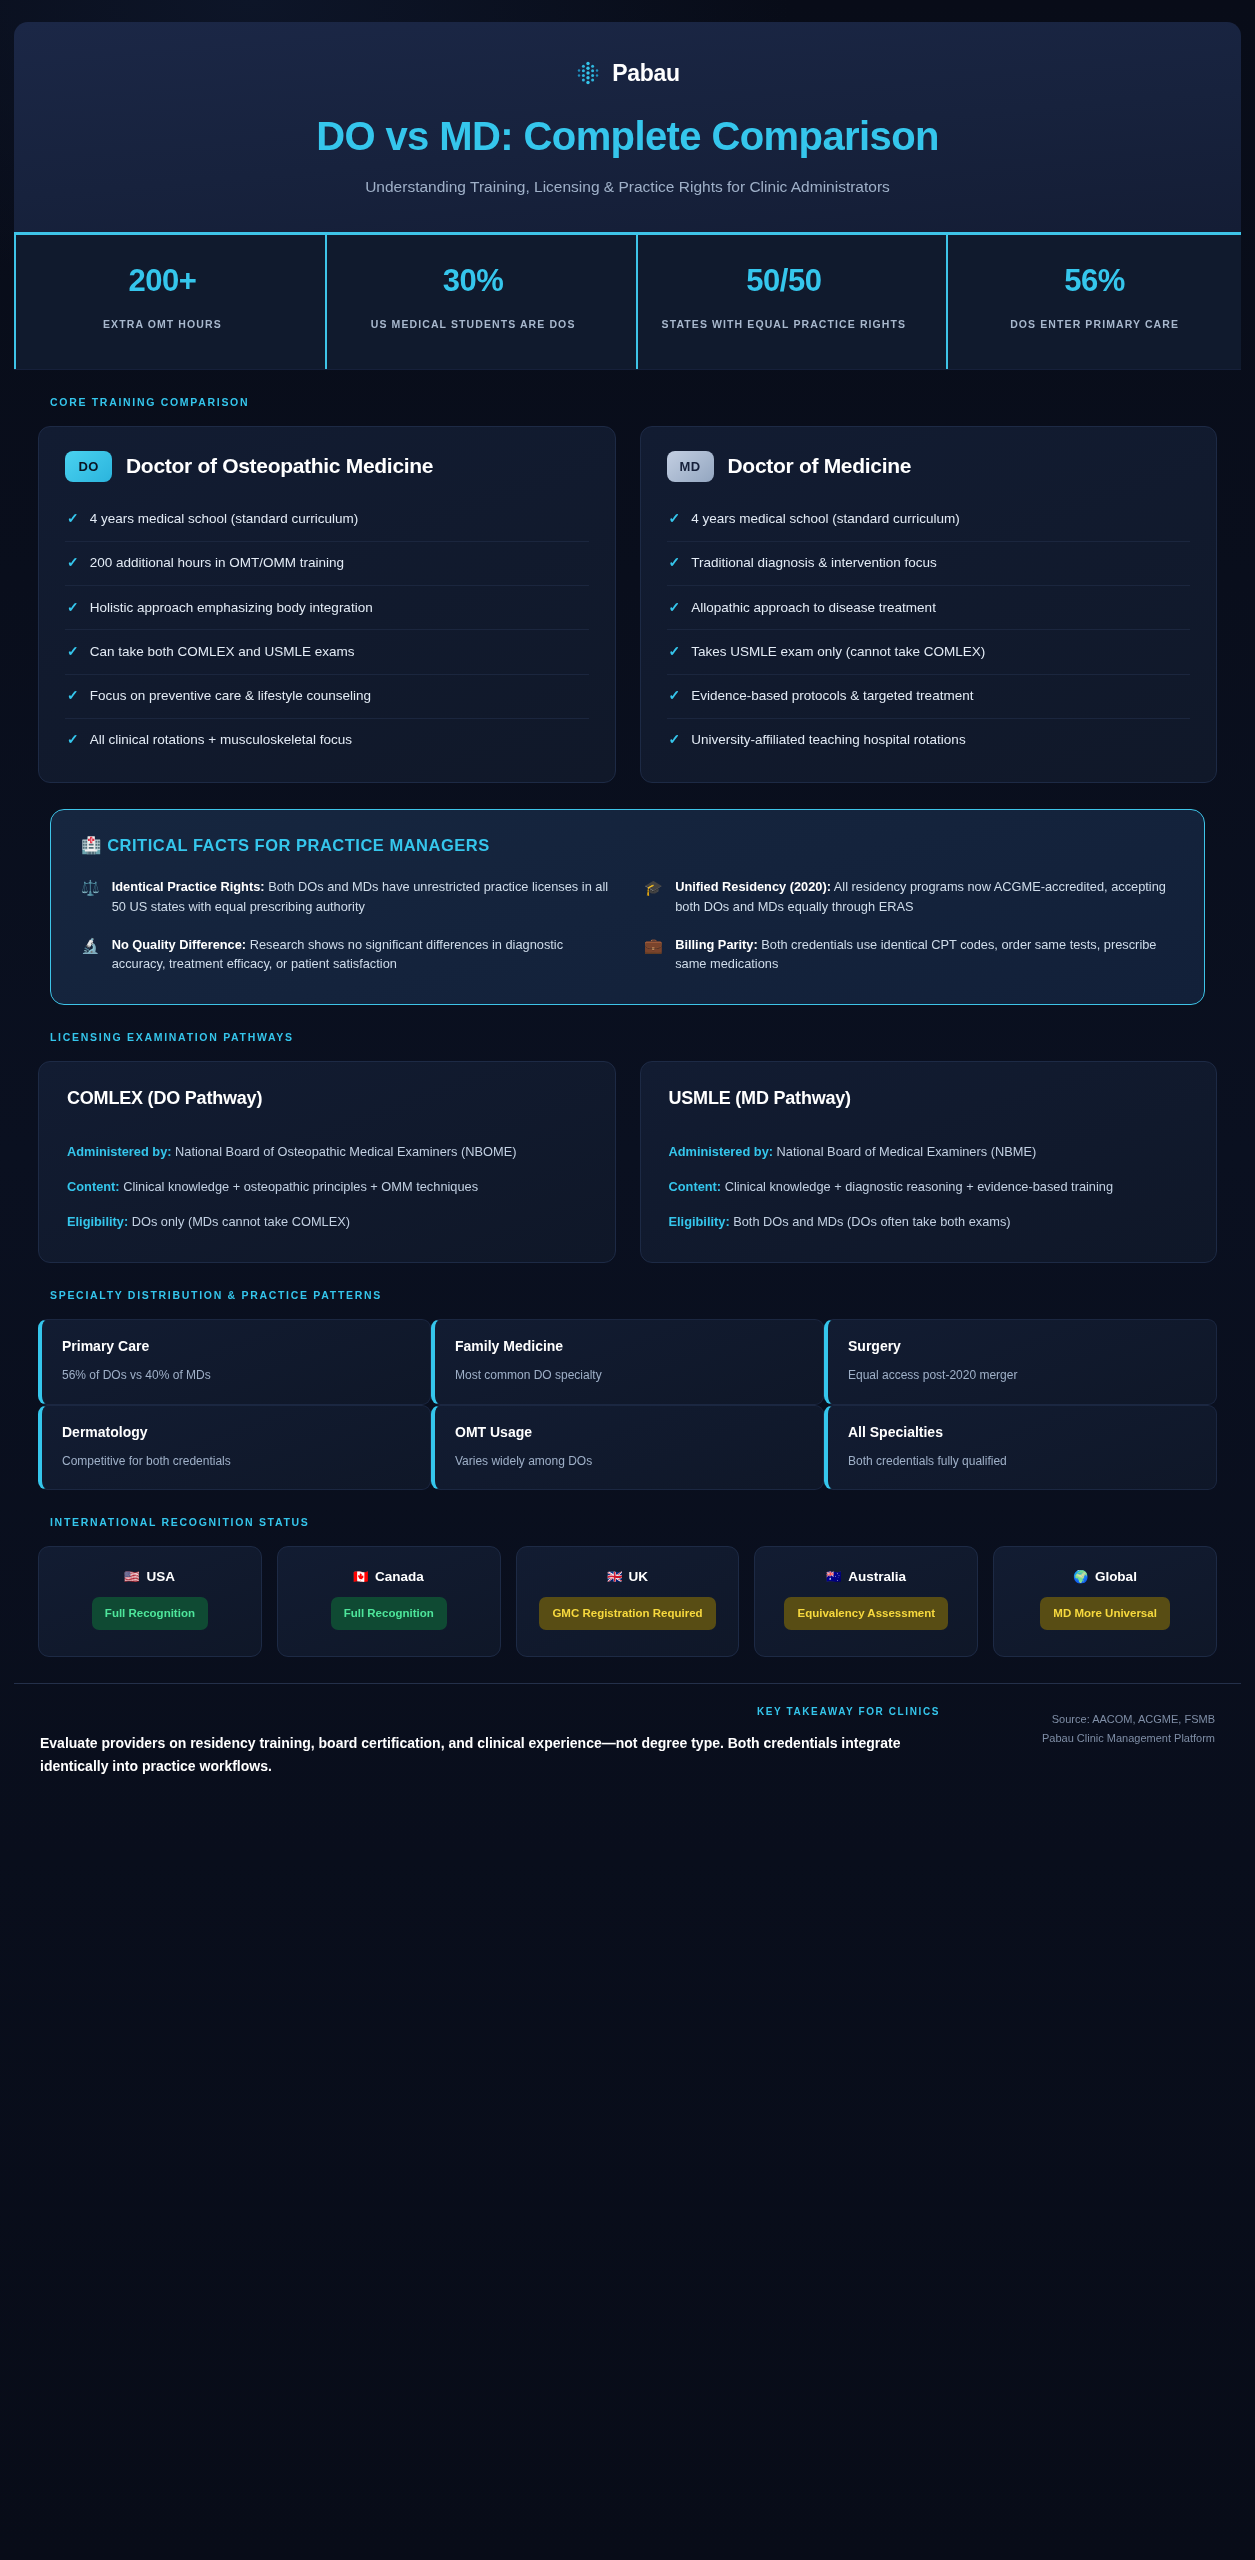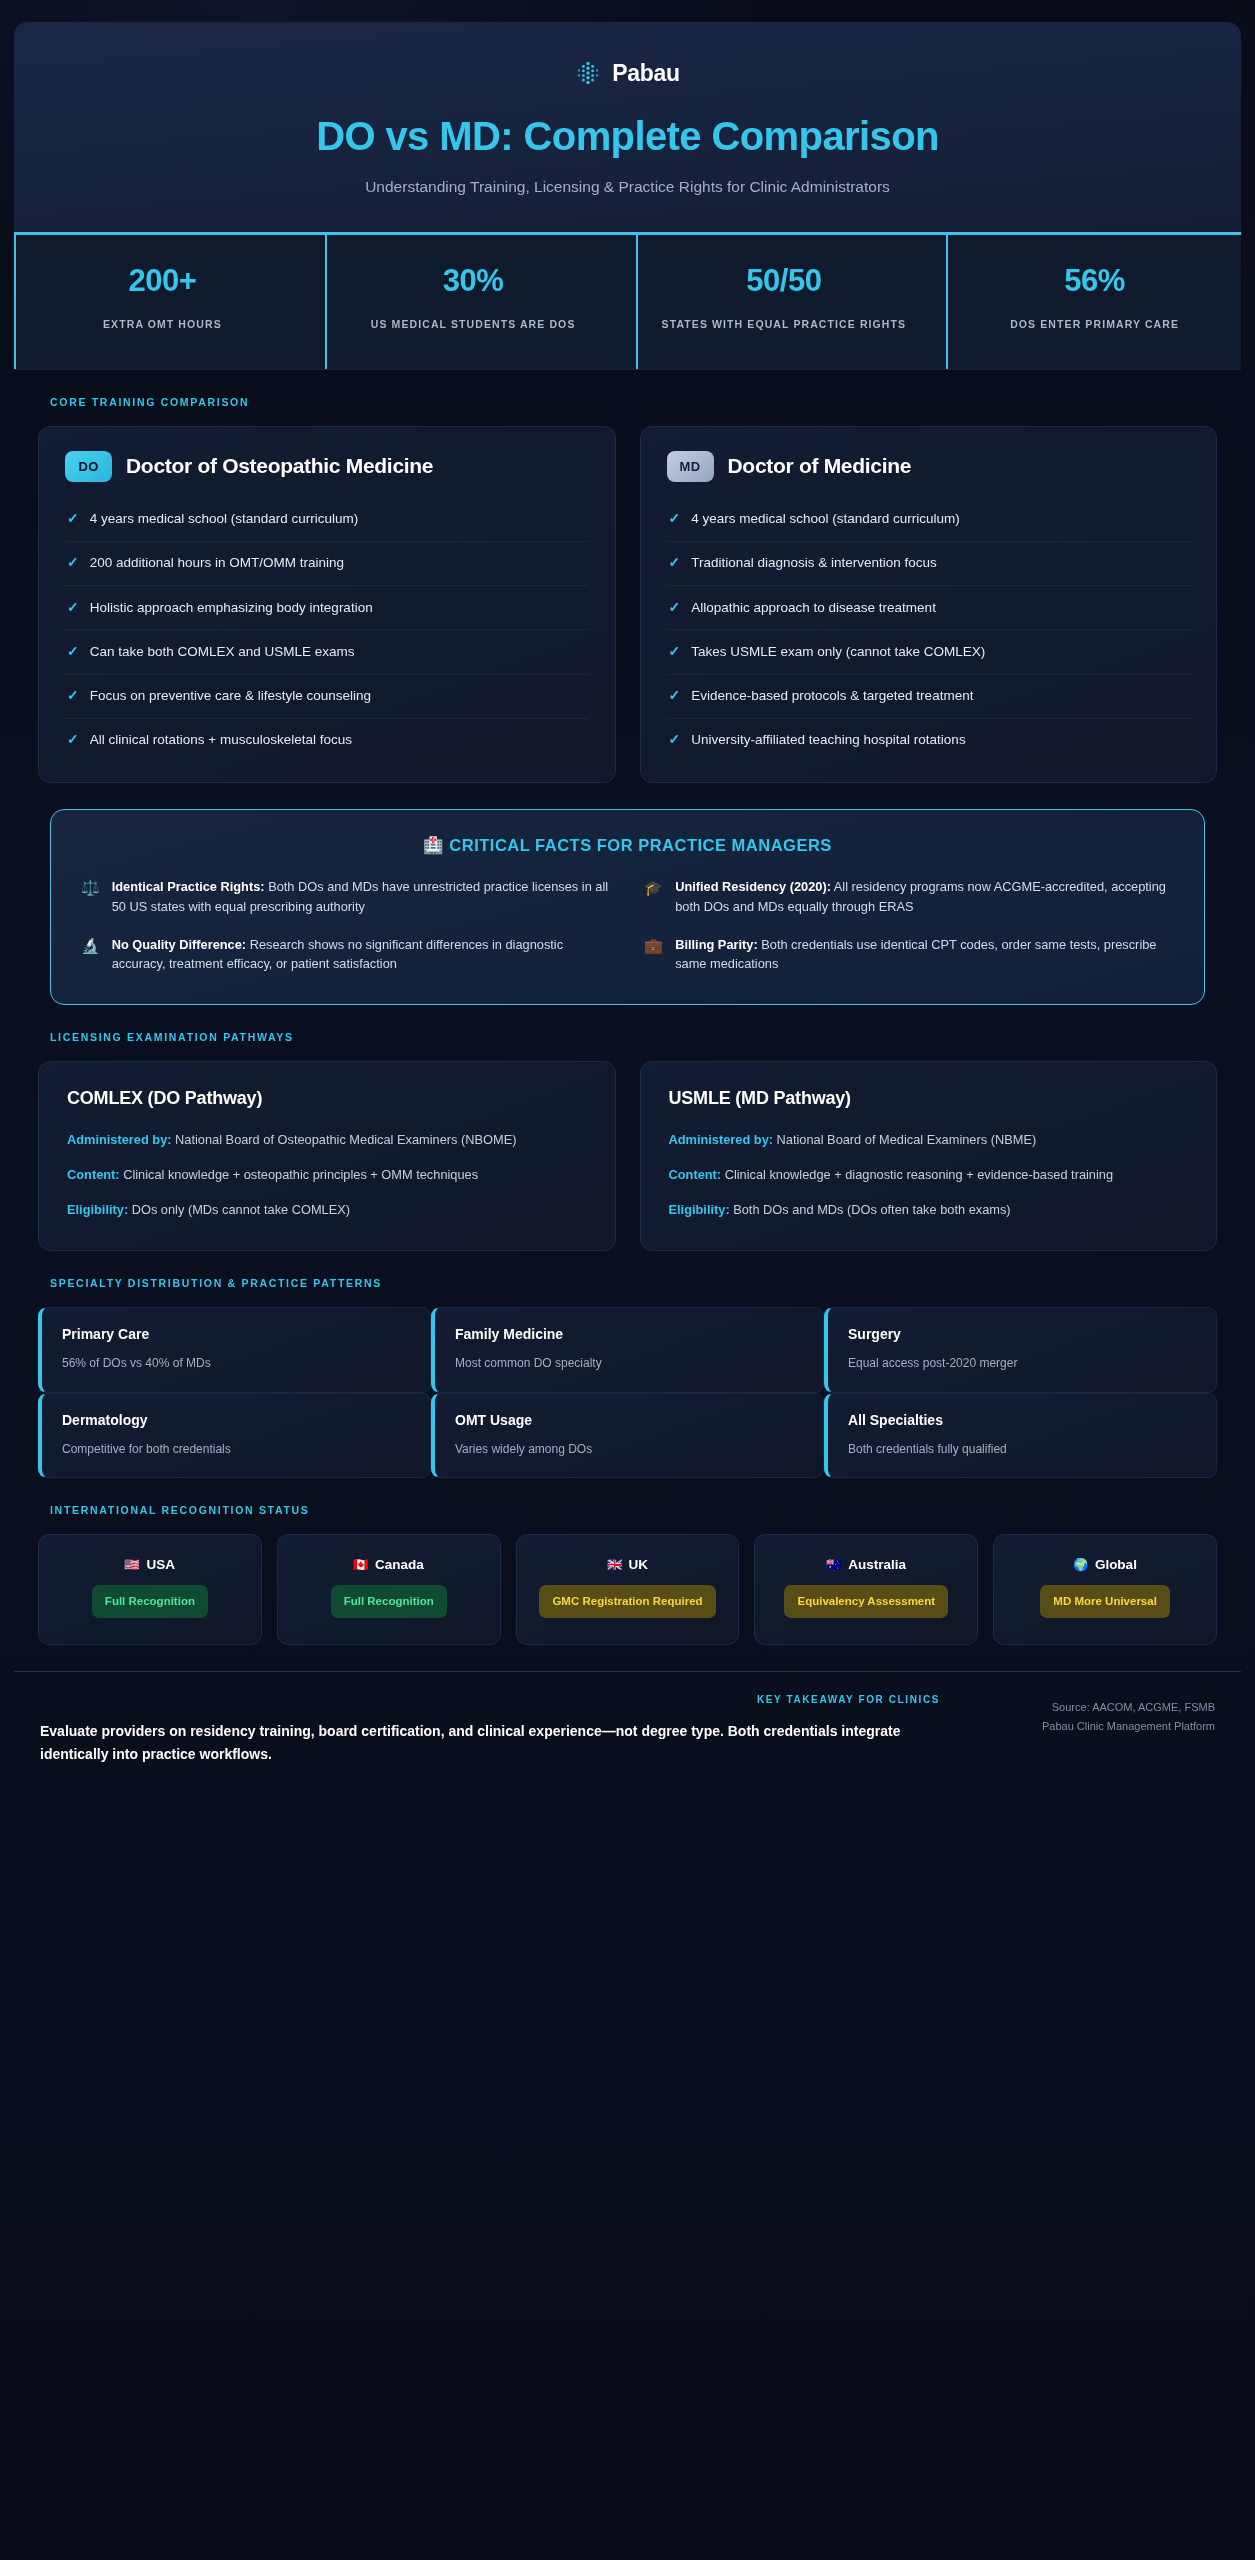--- a/index.html
+++ b/index.html
@@ -121,42 +121,42 @@
 
   
   .facts {
     margin:26px 12px 0;
     background:linear-gradient(165deg,#16263f 0%, #122039 100%);
     border:1.5px solid #3ec4e8;
     border-radius:14px;
     padding:26px 30px 30px;
   }
   .facts h3 {
-    text-align:center;
+    text-align:left;
     color:#35c6ec;
     font-size:16.5px;
     font-weight:700;
     letter-spacing:.5px;
     margin-bottom:22px;
     text-transform:uppercase;
   }
   .facts-grid { display:grid; grid-template-columns:1fr 1fr; gap:18px 34px; }
   .fact { display:flex; gap:12px; align-items:flex-start; }
   .fact .emo { font-size:15px; line-height:1.45; flex:0 0 auto; }
   .fact p { color:#cfdcea; font-size:12.8px; line-height:1.55; }
   .fact p b { color:#ffffff; font-weight:700; }
 
   
   .pw-card {
     background:linear-gradient(160deg,#121c32 0%, #0f1728 100%);
     border:1px solid #1d2a45;
     border-radius:12px;
     padding:26px 28px 30px;
   }
-  .pw-card h3 { color:#ffffff; font-size:18px; font-weight:700; margin-bottom:21px; letter-spacing:-.2px; }
+  .pw-card h3 { color:#ffffff; font-size:18px; font-weight:700; margin-bottom:33px; letter-spacing:-.2px; }
   .pw-card p { color:#c2d0e2; font-size:12.8px; line-height:1.55; margin-bottom:15px; }
   .pw-card p:last-child { margin-bottom:0; }
   .pw-card p b { color:#35c6ec; font-weight:700; }
 
   
   .spec-grid { display:grid; grid-template-columns:repeat(3,1fr); gap:0; }
   .spec {
     background:linear-gradient(160deg,#121c32 0%, #0f1728 100%);
     border:1px solid #1b2741;
     border-left:4px solid #35c6ec;

